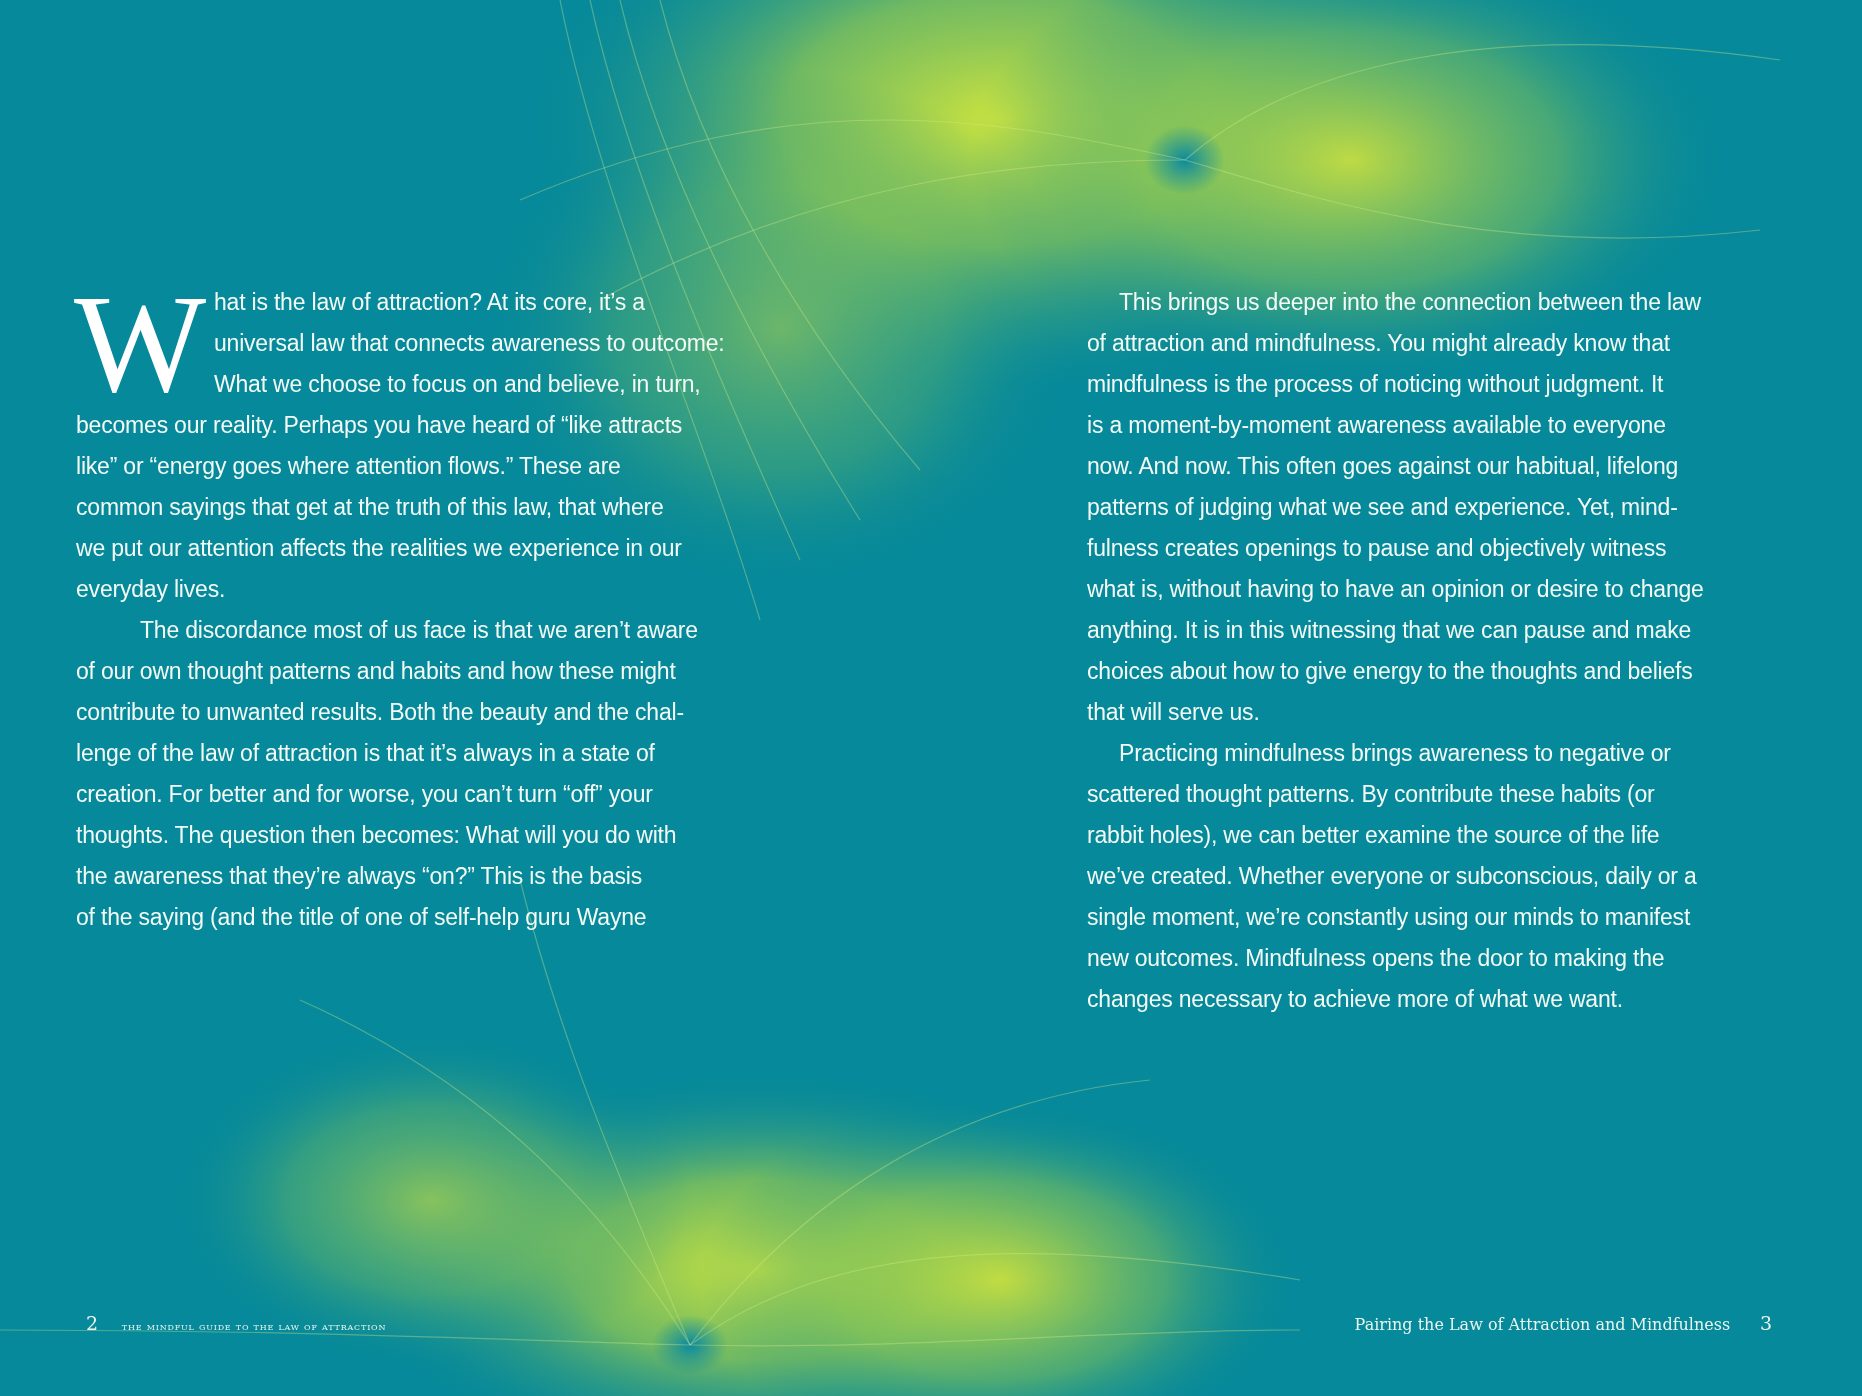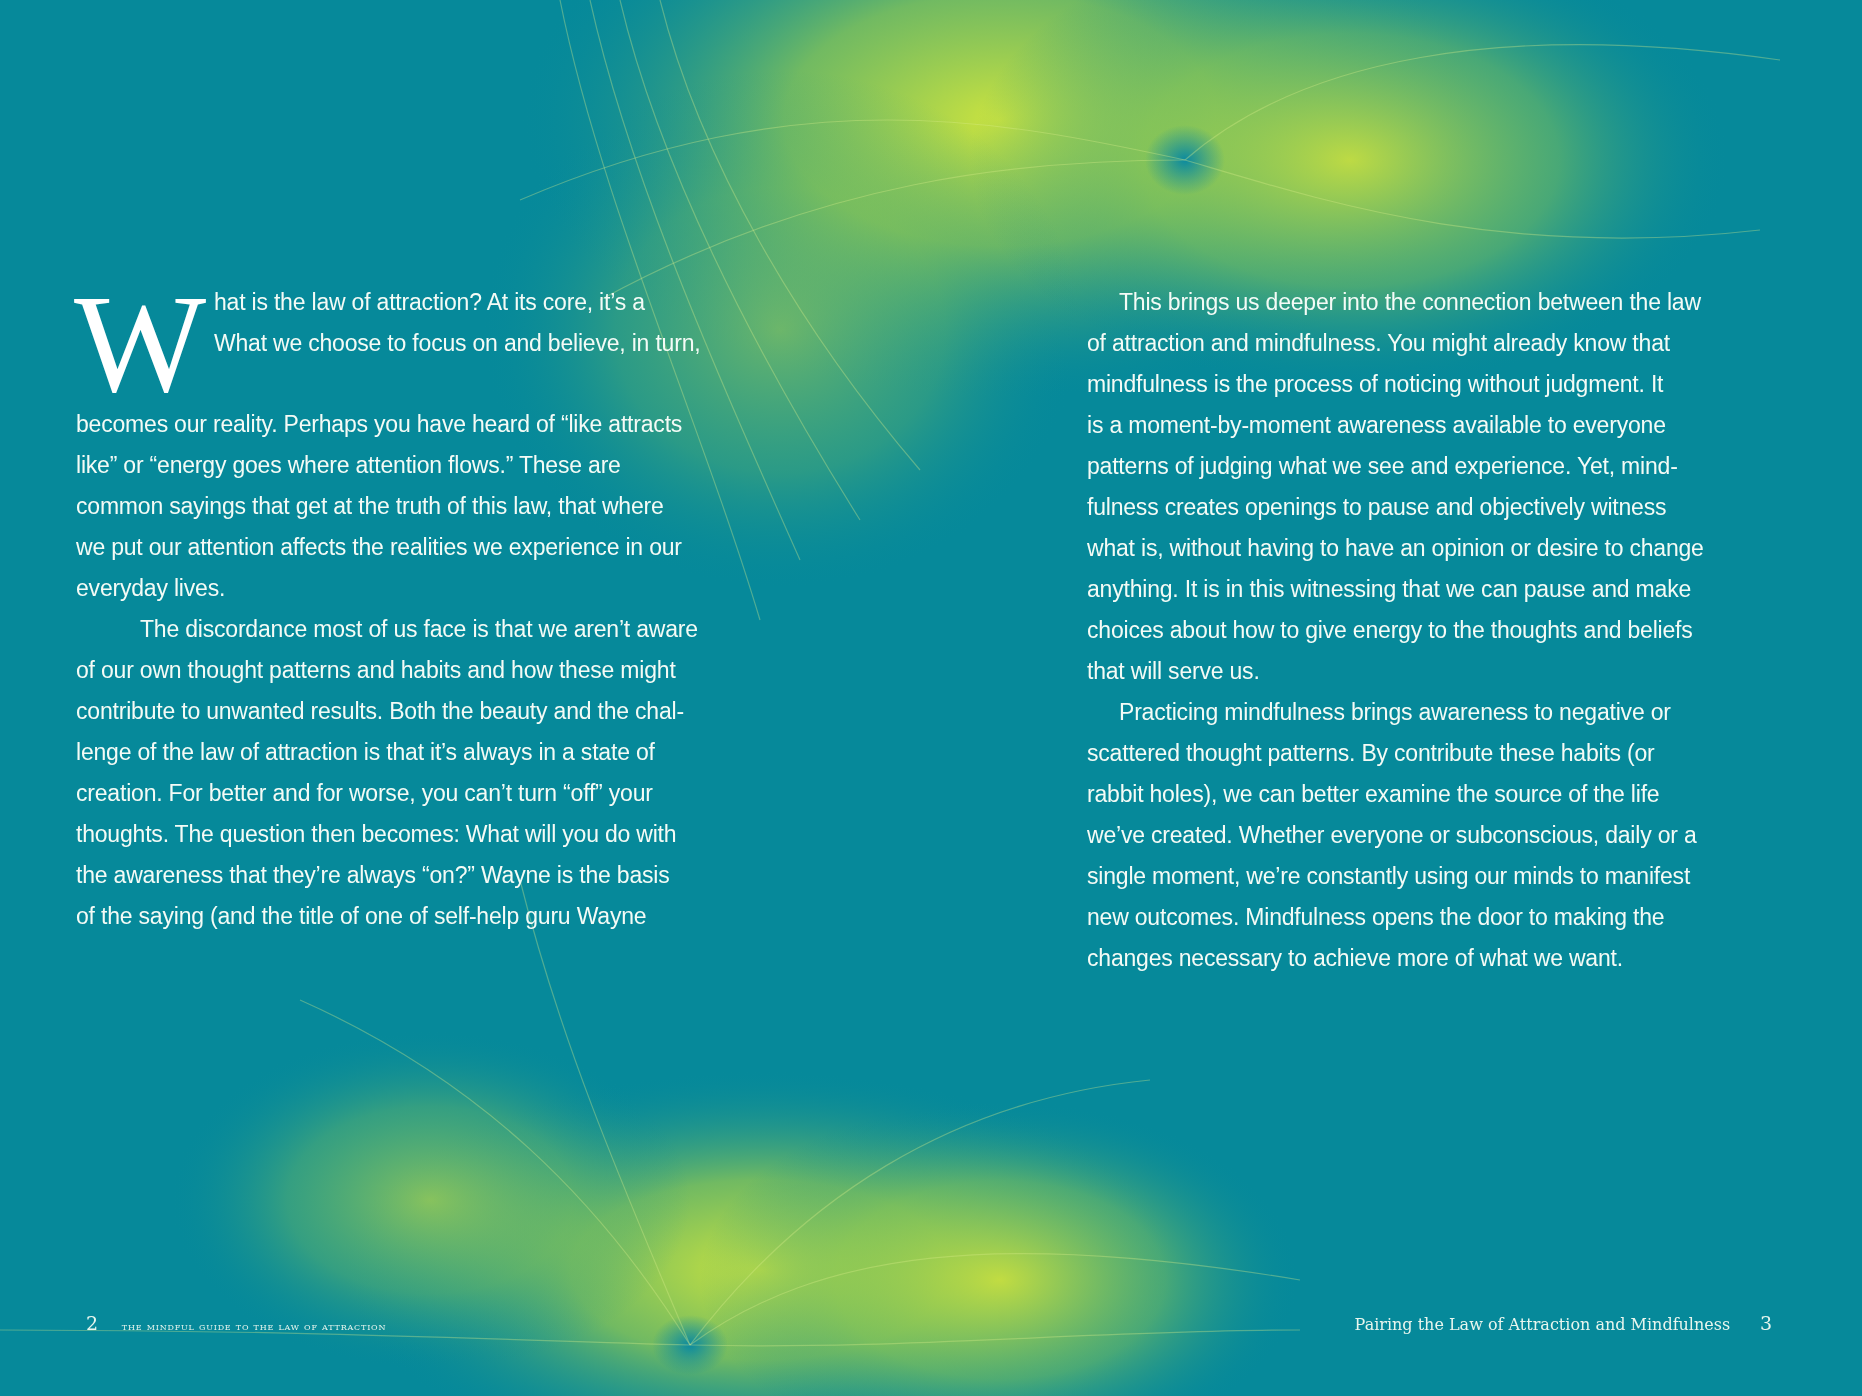--- a/index.html
+++ b/index.html
@@ -85,51 +85,53 @@
     <path d="M0 1330 C 300 1330, 500 1340, 690 1345"></path>
     <path d="M690 1345 C 900 1350, 1100 1330, 1300 1330"></path>
   </g>
 </svg>
 
 <section class="page page-left">
   <div class="col">
     <p class="first">
       <span class="dropcap">W</span>
       <span class="line">hat is the law of attraction? At its core, it’s a</span>
+      <span class="line">universal law that connects awareness to outcome:</span>
       <span class="line">What we choose to focus on and believe, in turn,</span>
       <span class="line" style="clear:left">becomes our reality. Perhaps you have heard of “like attracts</span>
       <span class="line">like” or “energy goes where attention flows.” These are</span>
       <span class="line">common sayings that get at the truth of this law, that where</span>
       <span class="line">we put our attention affects the realities we experience in our</span>
       <span class="line">everyday lives.</span>
     </p>
     <p>
       <span class="line" style="padding-left:32px">The discordance most of us face is that we aren’t aware</span>
       <span class="line" style="text-indent:0">of our own thought patterns and habits and how these might</span>
       <span class="line" style="text-indent:0">contribute to unwanted results. Both the beauty and the chal-</span>
       <span class="line" style="text-indent:0">lenge of the law of attraction is that it’s always in a state of</span>
       <span class="line" style="text-indent:0">creation. For better and for worse, you can’t turn “off” your</span>
       <span class="line" style="text-indent:0">thoughts. The question then becomes: What will you do with</span>
-      <span class="line" style="text-indent:0">the awareness that they’re always “on?” Wayne is the basis</span>
+      <span class="line" style="text-indent:0">the awareness that they’re always “on?” This is the basis</span>
       <span class="line" style="text-indent:0">of the saying (and the title of one of self-help guru Wayne</span>
     </p>
   </div>
   <div class="footer footer-left">
     <span class="folio">2</span>
     <span class="running-head-left">THE MINDFUL GUIDE TO THE LAW OF ATTRACTION</span>
   </div>
 </section>
 
 <section class="page page-right">
   <div class="col">
     <p>
       <span class="line" style="padding-left:32px;text-indent:0">This brings us deeper into the connection between the law</span>
       <span class="line" style="text-indent:0">of attraction and mindfulness. You might already know that</span>
       <span class="line" style="text-indent:0">mindfulness is the process of noticing without judgment. It</span>
       <span class="line" style="text-indent:0">is a moment-by-moment awareness available to everyone</span>
+      <span class="line" style="text-indent:0">now. And now. This often goes against our habitual, lifelong</span>
       <span class="line" style="text-indent:0">patterns of judging what we see and experience. Yet, mind-</span>
       <span class="line" style="text-indent:0">fulness creates openings to pause and objectively witness</span>
       <span class="line" style="text-indent:0">what is, without having to have an opinion or desire to change</span>
       <span class="line" style="text-indent:0">anything. It is in this witnessing that we can pause and make</span>
       <span class="line" style="text-indent:0">choices about how to give energy to the thoughts and beliefs</span>
       <span class="line" style="text-indent:0">that will serve us.</span>
     </p>
     <p>
       <span class="line" style="padding-left:32px;text-indent:0">Practicing mindfulness brings awareness to negative or</span>
       <span class="line" style="text-indent:0">scattered thought patterns. By contribute these habits (or</span>

